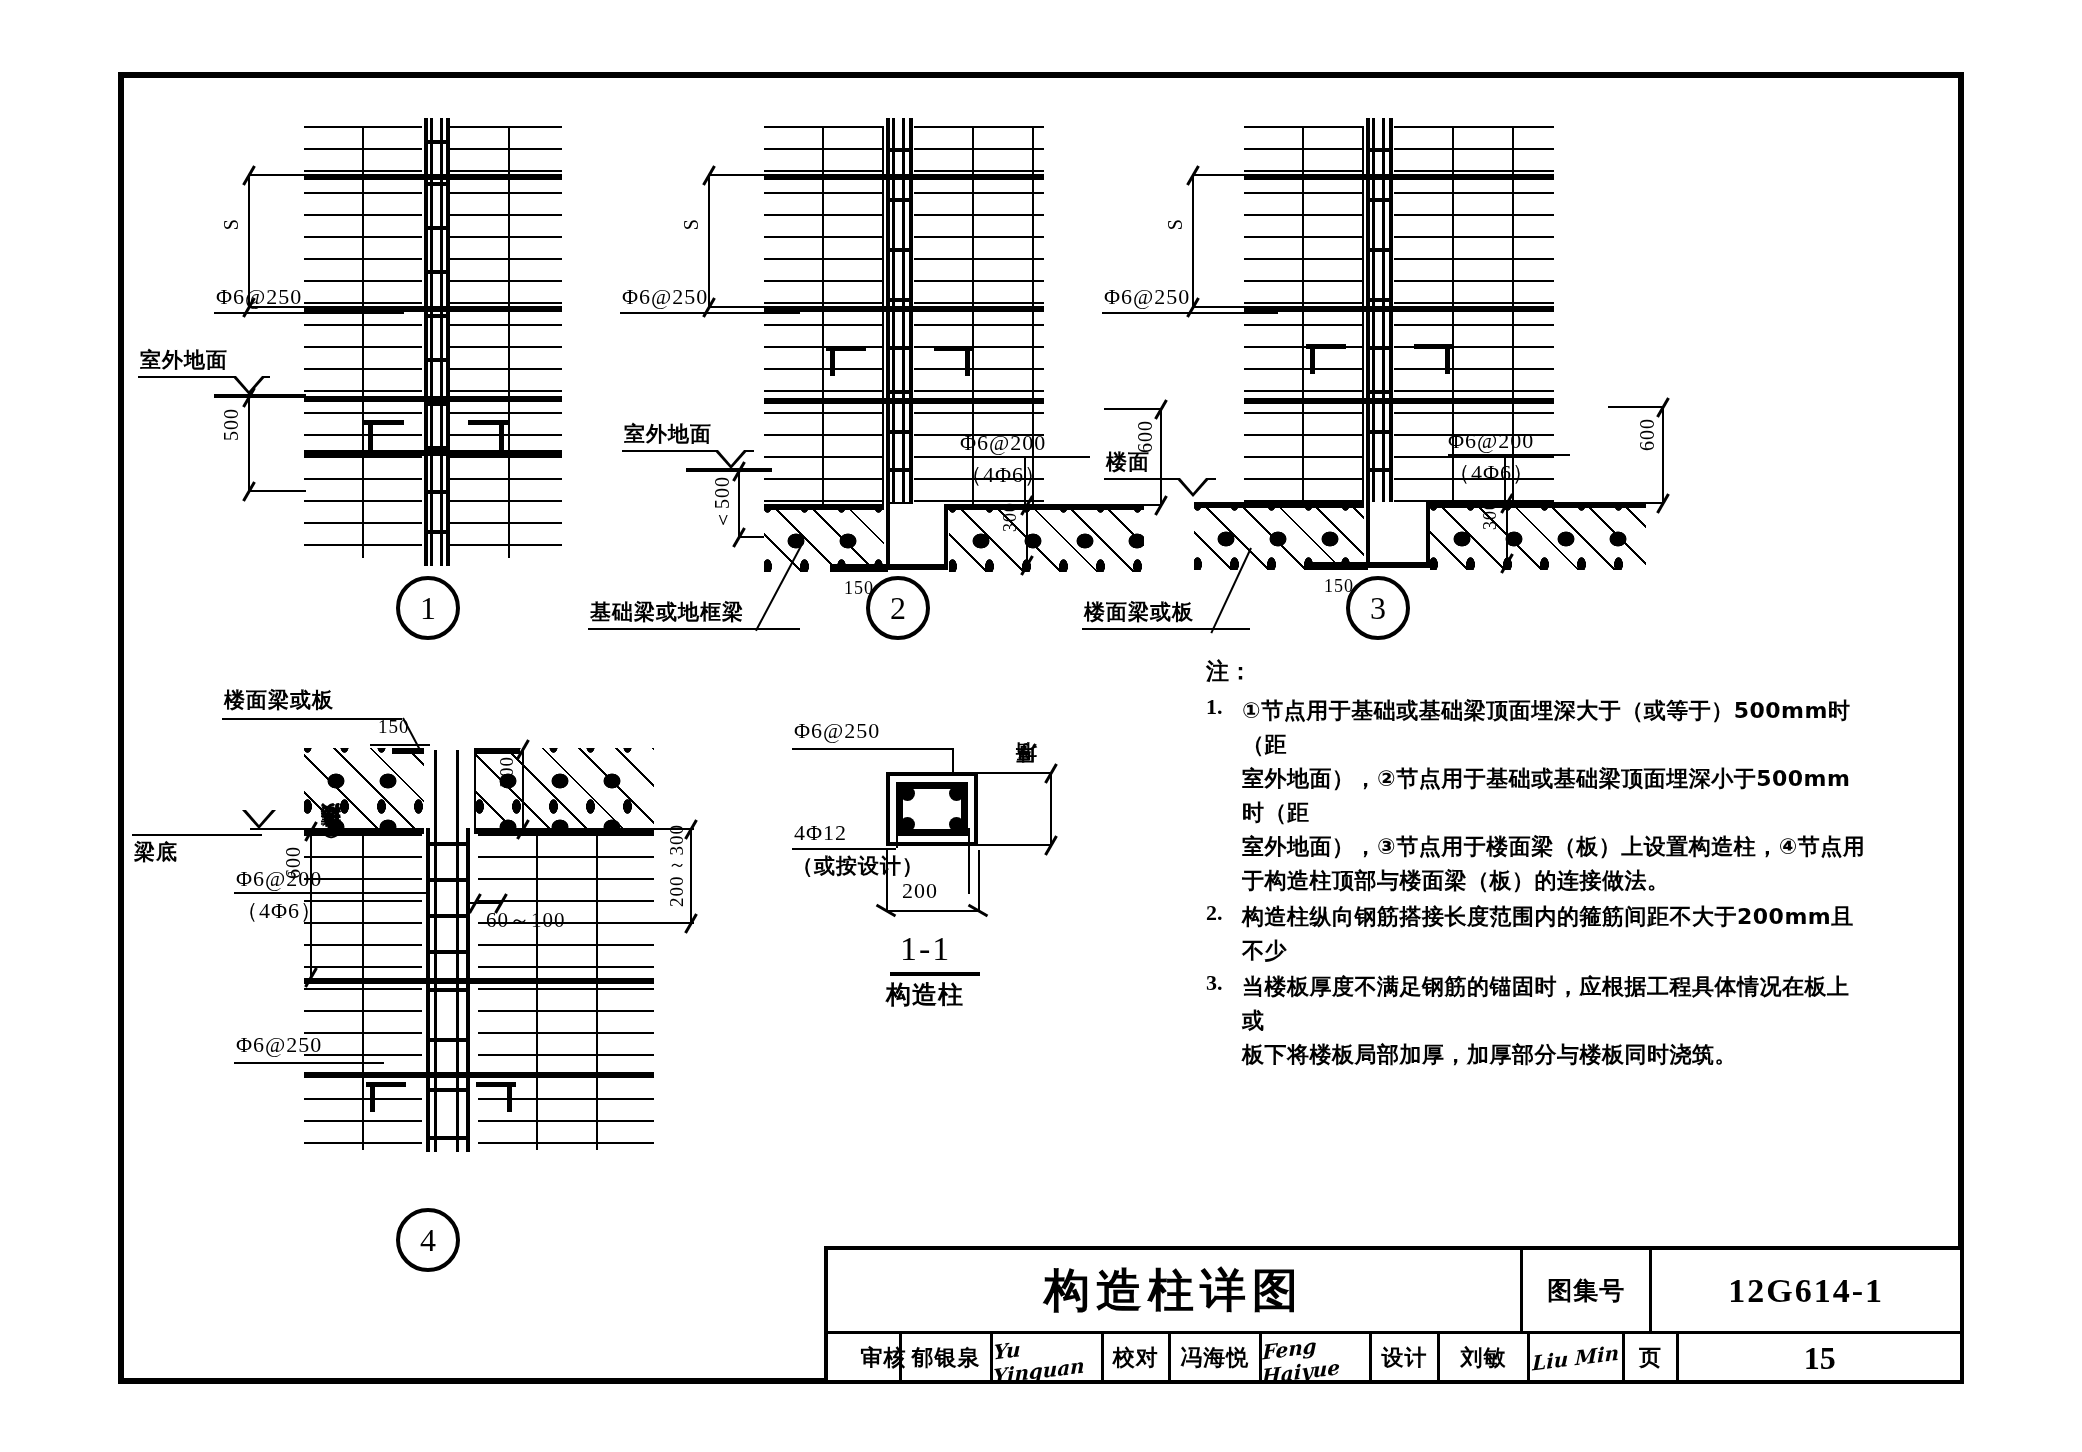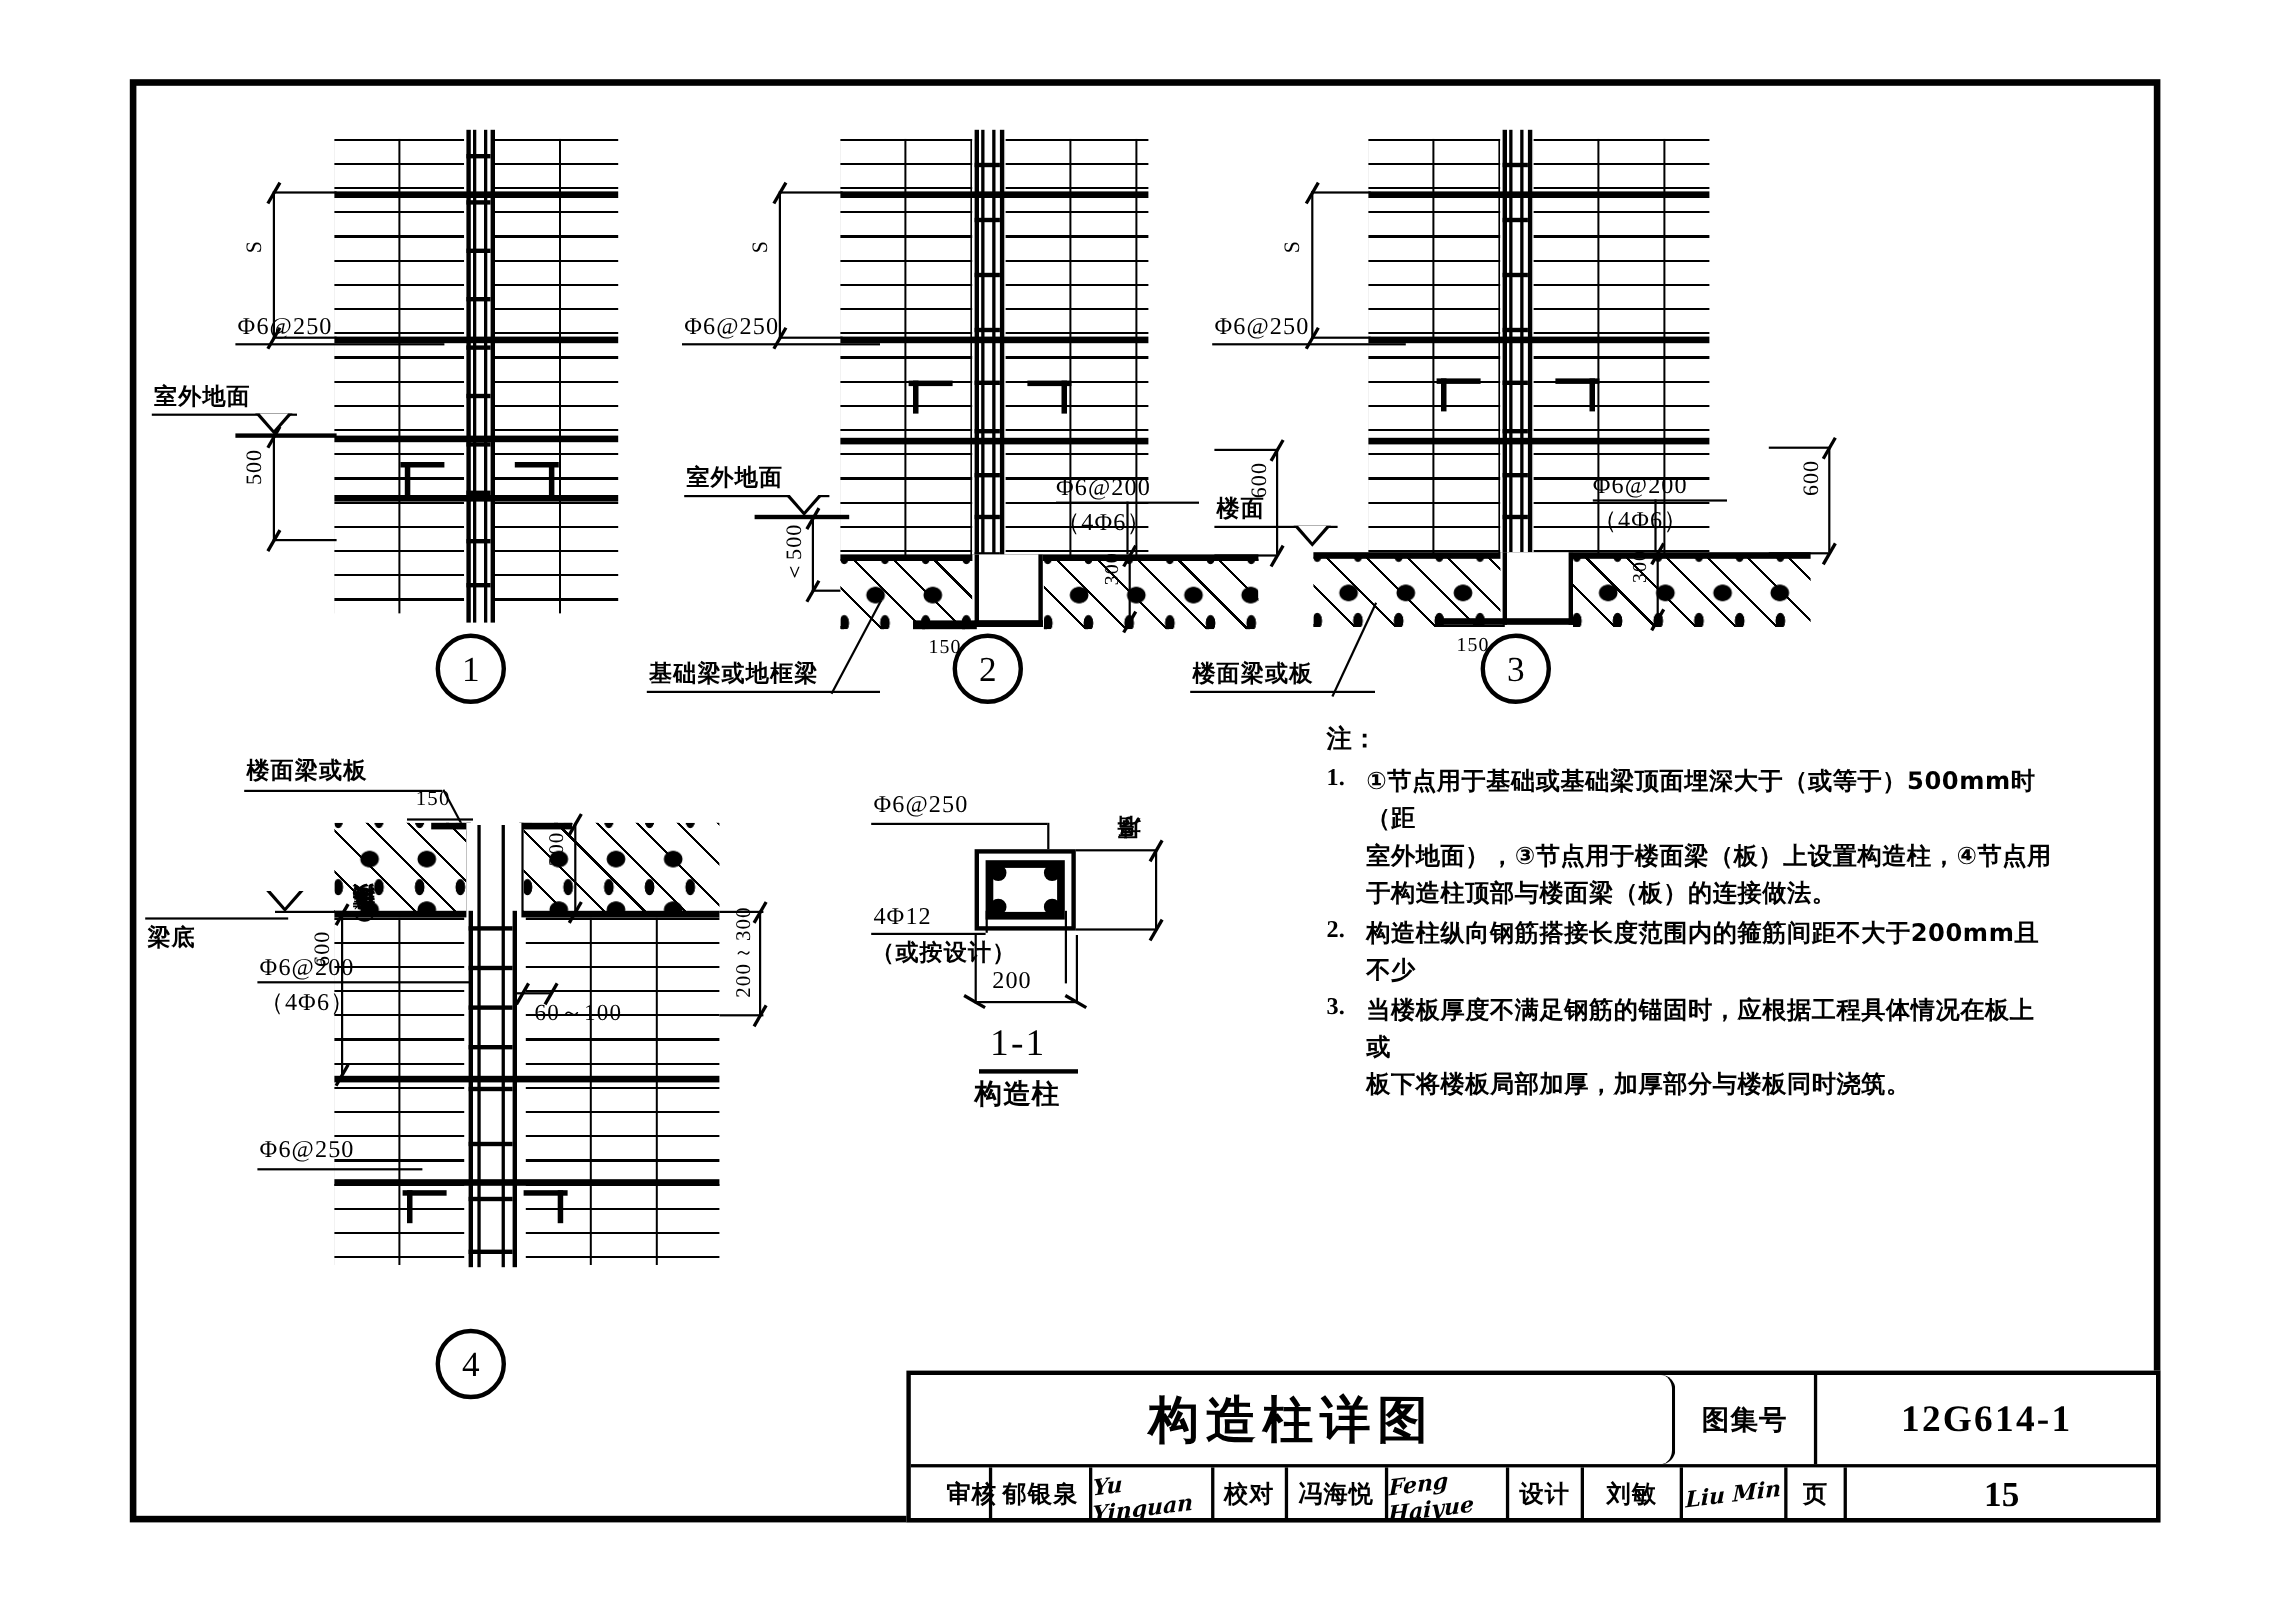--- a/index.html
+++ b/index.html
@@ -518,20 +518,21 @@
     <div class="abs cn" style="left:122px;top:340px;font-size:25px;">构造柱</div>
   </div>
 
   <div class="notes" style="left:1082px;top:578px;width:660px;">
     <div class="ttl">注：</div>
 
     <div class="note-row">
       <div class="note-idx">1.</div>
       <div class="note-body">
         <div>①节点用于基础或基础梁顶面埋深大于（或等于）500mm时（距</div>
+        <div>室外地面），②节点用于基础或基础梁顶面埋深小于500mm时（距</div>
         <div>室外地面），③节点用于楼面梁（板）上设置构造柱，④节点用</div>
         <div>于构造柱顶部与楼面梁（板）的连接做法。</div>
       </div>
     </div>
 
     <div class="note-row">
       <div class="note-idx">2.</div>
       <div class="note-body">
         <div>构造柱纵向钢筋搭接长度范围内的箍筋间距不大于200mm且不少</div>
       </div>
@@ -542,21 +543,21 @@
       <div class="note-body">
         <div>当楼板厚度不满足钢筋的锚固时，应根据工程具体情况在板上或</div>
         <div>板下将楼板局部加厚，加厚部分与楼板同时浇筑。</div>
       </div>
     </div>
   </div>
 
   <div class="tblock" style="left:700px;top:1168px;width:1140px;height:138px;">
 
     <div class="trow" style="height:84px;border-bottom:3px solid #000;">
-      <div class="tcell" style="width:700px;border-radius:13px;">
+      <div class="tcell" style="width:700px;">
         <span class="maintitle cn">构造柱详图</span>
       </div>
       <div class="tcell cn" style="width:130px;font-size:25px;">图集号</div>
       <div class="tcell num" style="width:310px;font-size:34px;letter-spacing:2px;">12G614-1</div>
     </div>
 
     <div class="trow" style="height:48px;">
       <div class="tcell cn" style="width:74px;font-size:22px;padding-left:40px;">审核</div>
       <div class="tcell cn" style="width:100px;font-size:22px;">郁银泉</div>
       <div class="tcell" style="width:122px;">

